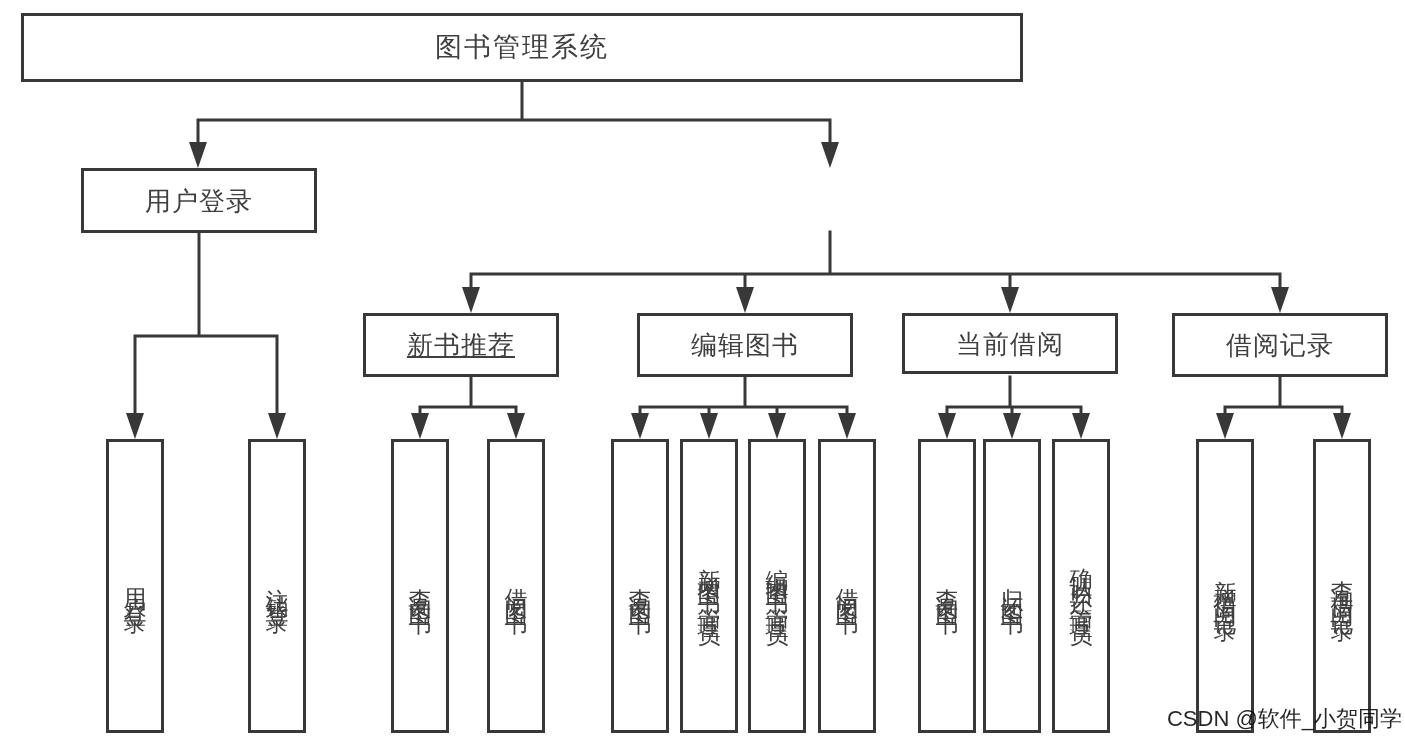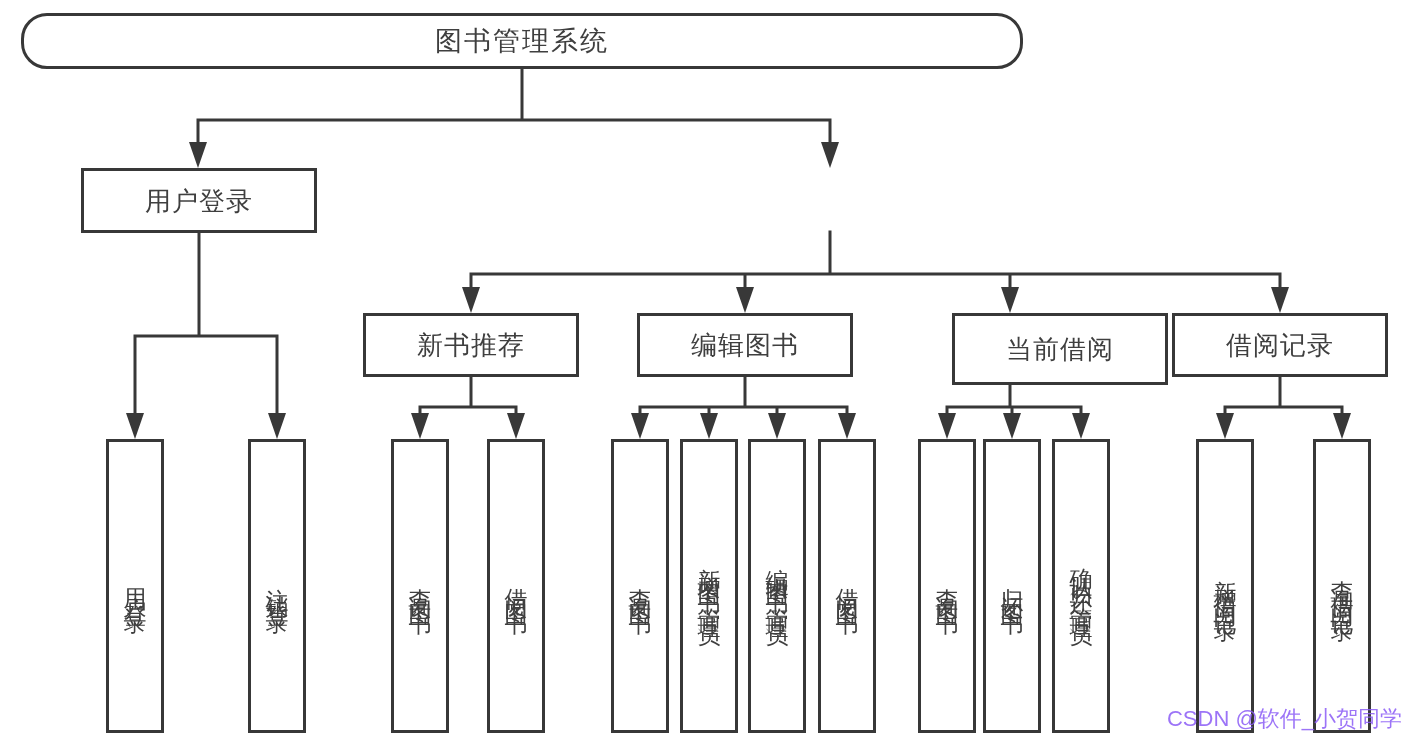--- a/index.html
+++ b/index.html
@@ -48,21 +48,21 @@
     font-size: 23px;
     letter-spacing: 8px;
     line-height: 1;
   }
   .watermark {
     position: absolute;
     z-index: 3;
     top: 704px;
     right: 3px;
     font-size: 22px;
-    color: #8b5cf6;
+    color: #000000;
     opacity: 0.85;
     white-space: nowrap;
   }
 </style>
 </head>
 <body>
 
 <div id="stage">
 
   <svg id="connectors" width="1405" height="747" viewBox="0 0 1405 747">
@@ -101,27 +101,27 @@
       <polygon points="768,413 786,413 777,439"></polygon>
       <polygon points="838,413 856,413 847,439"></polygon>
       <polygon points="938,413 956,413 947,439"></polygon>
       <polygon points="1003,413 1021,413 1012,439"></polygon>
       <polygon points="1072,413 1090,413 1081,439"></polygon>
       <polygon points="1216,413 1234,413 1225,439"></polygon>
       <polygon points="1333,413 1351,413 1342,439"></polygon>
     </g>
   </svg>
 
-  <div class="node h-node root-node" style="left:21px; top:13px; width:1002px; height:56px;border-radius:26px;">图书管理系统</div>
+  <div class="node h-node root-node" style="left:21px; top:13px; width:1002px; height:69px;">图书管理系统</div>
 
   <div class="node h-node" style="left:81px; top:168px; width:236px; height:65px;">用户登录</div>
 
-  <div class="node h-node" style="left:363px; top:313px; width:216px; height:64px;">新书推荐</div>
+  <div class="node h-node" style="left:363px; top:313px; width:196px; height:64px;text-decoration:underline;">新书推荐</div>
   <div class="node h-node" style="left:637px; top:313px; width:216px; height:64px;">编辑图书</div>
-  <div class="node h-node" style="left:952px; top:313px; width:216px; height:72px;">当前借阅</div>
+  <div class="node h-node" style="left:902px; top:313px; width:216px; height:61px;">当前借阅</div>
   <div class="node h-node" style="left:1172px; top:313px; width:216px; height:64px;">借阅记录</div>
 
   <div class="node v-node" style="left:106px; top:439px; width:58px; height:294px;">用户登录</div>
   <div class="node v-node" style="left:248px; top:439px; width:58px; height:294px;">注销登录</div>
 
   <div class="node v-node" style="left:391px; top:439px; width:58px; height:294px;">查询图书</div>
   <div class="node v-node" style="left:487px; top:439px; width:58px; height:294px;">借阅图书</div>
 
   <div class="node v-node" style="left:611px; top:439px; width:58px; height:294px;">查询图书</div>
   <div class="node v-node" style="left:680px; top:439px; width:58px; height:294px;">新增图书（管理员）</div>

